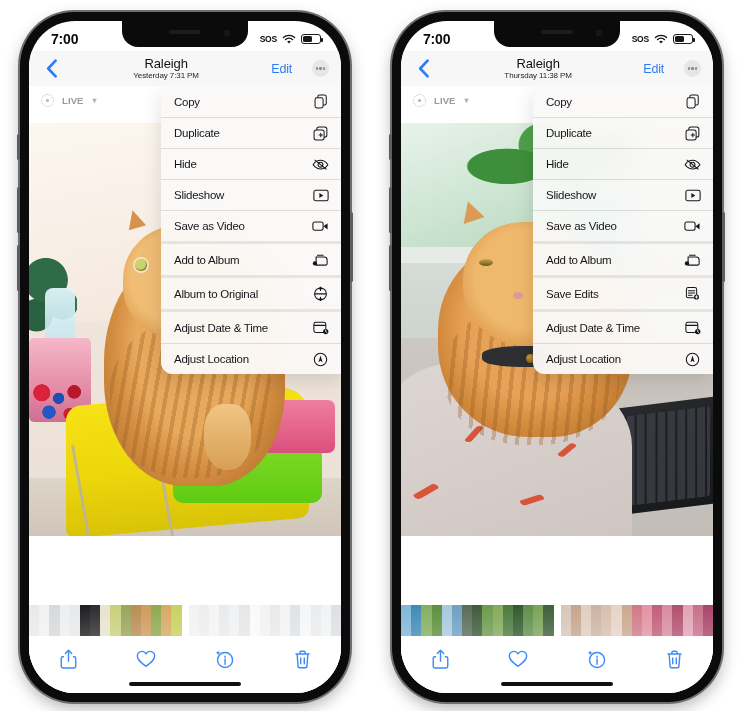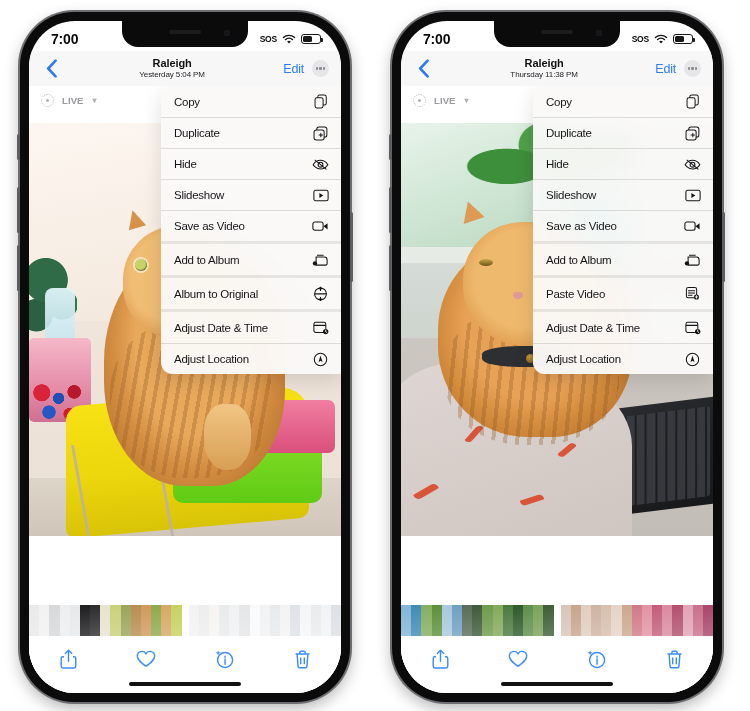--- a/index.html
+++ b/index.html
@@ -88,23 +88,23 @@
     display:flex;align-items:center;
     z-index:28;
   }
   .nav-back{
     width:40px;display:flex;align-items:center;justify-content:center;
     padding-left:6px;box-sizing:border-box;
   }
   .nav-title{
     flex:1;text-align:center;line-height:1.05;margin-left:-8px;
   }
-  .nav-title .t1{font-size:11px;font-weight:bold;color:#111;letter-spacing:-.1px;}
+  .nav-title .t1{font-size:13px;font-weight:normal;color:#111;letter-spacing:-.1px;}
   .nav-title .t2{font-size:8px;color:#26262a;margin-top:1px;letter-spacing:-.1px;}
-  .nav-right{display:flex;align-items:center;gap:8px;padding-right:12px;}
+  .nav-right{display:flex;align-items:center;gap:20px;padding-right:12px;}
   .nav-edit{font-size:12.5px;color:#2f7bf6;font-weight:500;letter-spacing:-.2px;}
   .nav-more{
     width:17px;height:17px;border-radius:50%;background:#e6e6e8;
     display:flex;align-items:center;justify-content:center;gap:1.6px;
   }
   .nav-more i{width:2.1px;height:2.1px;border-radius:50%;background:#8b8b90;display:block;}
 
   
   .content{position:absolute;top:65px;left:0;right:0;bottom:0;background:#fff;overflow:hidden;}
 
@@ -304,21 +304,21 @@
       </div>
 
       <div class="navbar">
         <div class="nav-back">
           <svg width="12" height="19" viewBox="0 0 12 19">
             <path d="M9.6 1.6 2.2 9.5l7.4 7.9" stroke="#2f7bf6" stroke-width="2.6" fill="none" stroke-linecap="round" stroke-linejoin="round"></path>
           </svg>
         </div>
         <div class="nav-title">
           <div class="t1">Raleigh</div>
-          <div class="t2">Yesterday  5:04 PM</div>
+          <div class="t2">Yesterday  7:31 PM</div>
         </div>
         <div class="nav-right">
           <div class="nav-edit">Edit</div>
           <div class="nav-more">
               <i></i>
               <i></i>
               <i></i>
             </div>
         </div>
       </div>
@@ -674,21 +674,21 @@
                   <path d="M4.6 4.2h9.1a3.2 3.2 0 0 1 3.2 3.2v4.2a1.6 1.6 0 0 1-1.6 1.6H4.6z"></path>
                   <path d="M5.6 2.2h7.4"></path>
                   <circle cx="3.3" cy="11.3" r="2.4" fill="#16161a" stroke="none"></circle>
                 </svg>
               </span>
             </div>
           </div>
 
           <div class="ctx-group">
             <div class="ctx-item">
-              <span class="ctx-label">Paste Video</span>
+              <span class="ctx-label">Save Edits</span>
               <span class="ctx-icon">
                 <svg width="15" height="15" viewBox="0 0 17 17" fill="none" stroke="#16161a" stroke-width="1.15">
                   <rect x="1.6" y="1.8" width="11.6" height="11.6" rx="2.2"></rect>
                   <path d="M3.8 5.4h7.2M3.8 8h7.2M3.8 10.6h4.2" stroke-linecap="round"></path>
                   <circle cx="13" cy="12.4" r="2.9" fill="#16161a" stroke="none"></circle>
                   <path d="M13 10.9v3M11.5 12.4h3" stroke="#faf9f8" stroke-width="1" stroke-linecap="round"></path>
                 </svg>
               </span>
             </div>
           </div>

